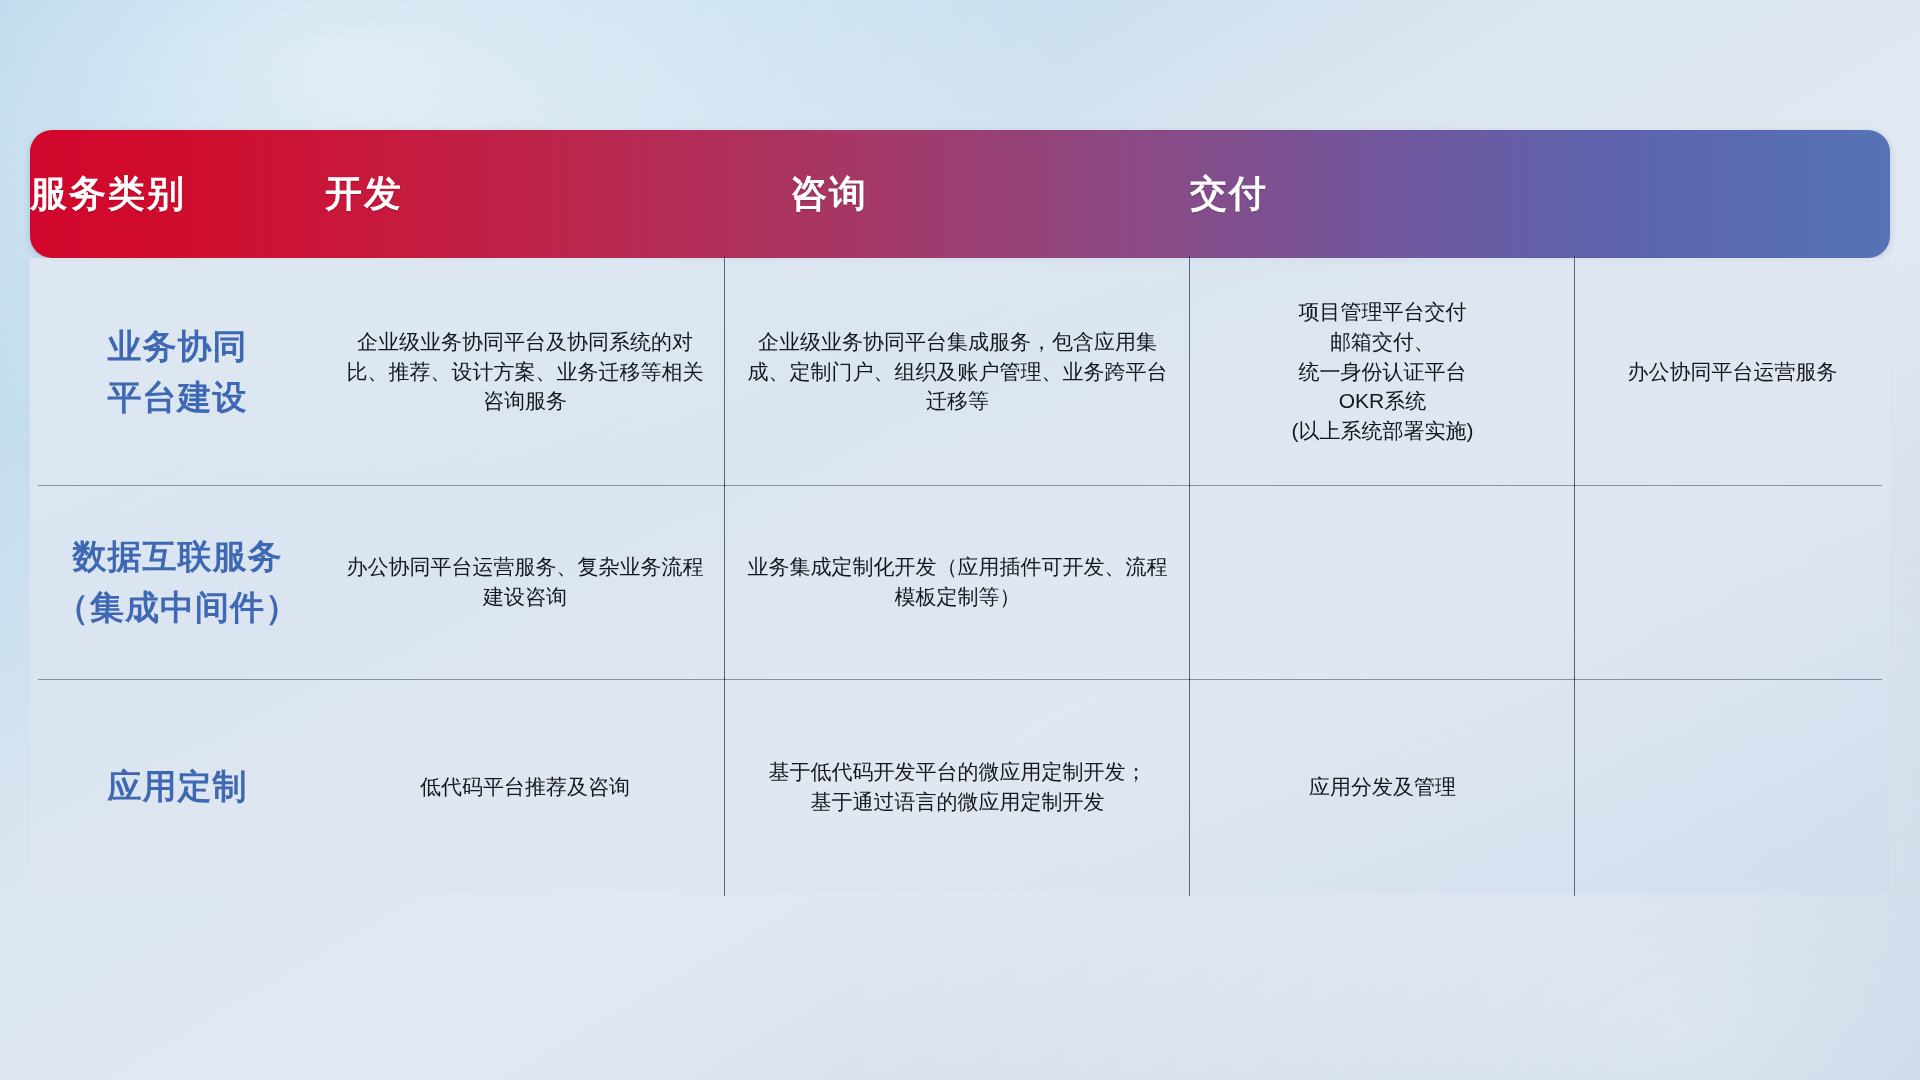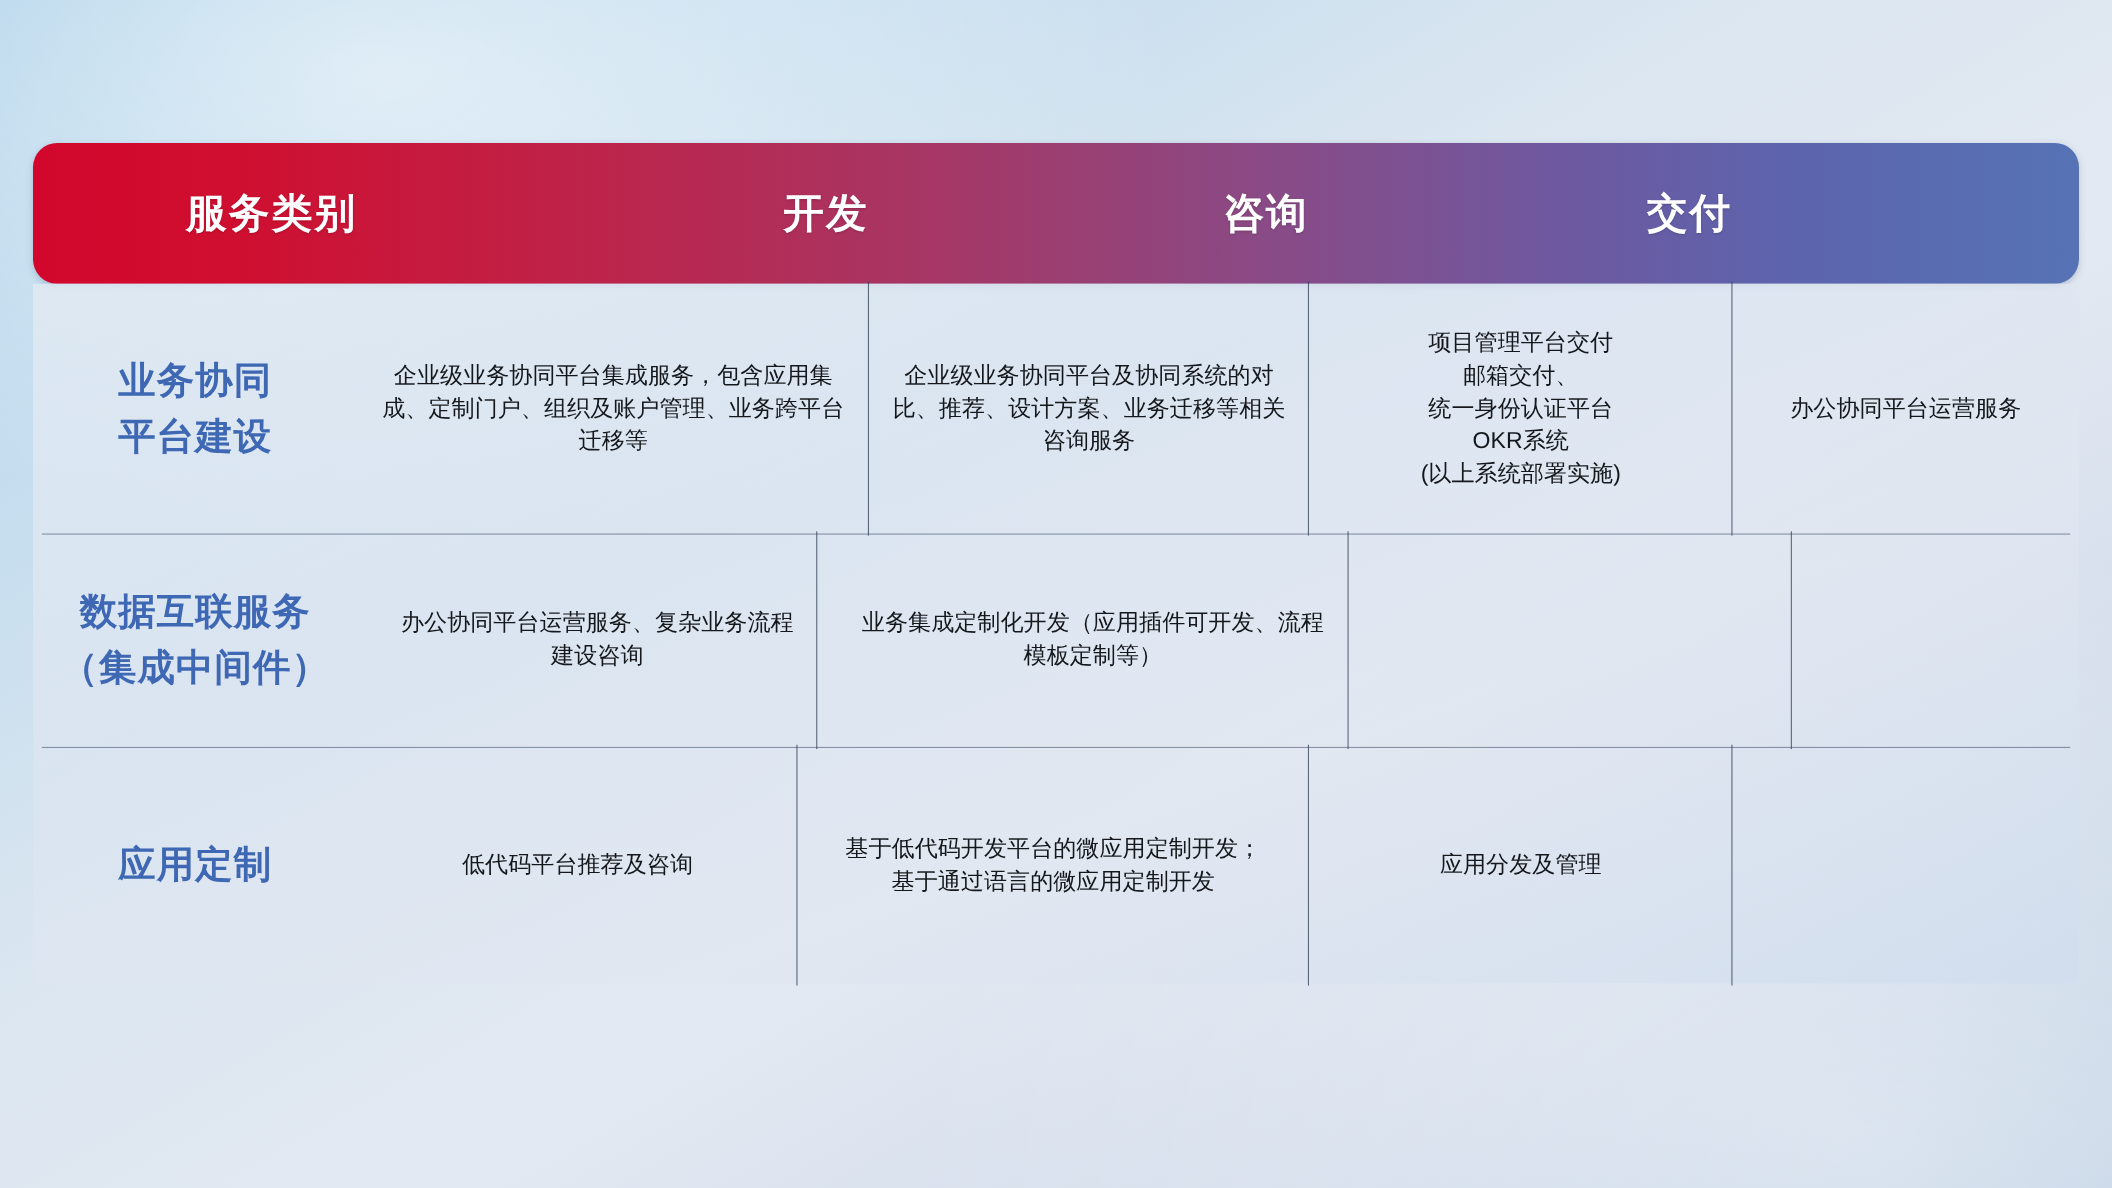--- a/index.html
+++ b/index.html
@@ -52,21 +52,21 @@
         #8a4a85 60%,
         #6f589f 74%,
         #5c64ad 86%,
         #5673b5 100%);
     box-shadow: 0 2px 6px rgba(70,90,130,0.25);
     overflow: hidden;
   }
   .head-cell {
     display: flex;
     align-items: center;
-    justify-content: flex-end;
+    justify-content: flex-start;
     color: #ffffff;
     font-size: 37px;
     font-weight: bold;
     letter-spacing: 2px;
     text-shadow: 0 1px 2px rgba(0,0,0,0.18);
   }
 
   
   .c0 { width: 295px;  flex: 0 0 295px; }
   .c1 { width: 400px;  flex: 0 0 400px; }
@@ -82,21 +82,21 @@
   .body-row + .body-row::before {
     content: "";
     position: absolute;
     left: 8px;
     right: 8px;
     top: 0;
     height: 1px;
     background: rgba(60,75,100,0.55);
   }
   .r0 { height: 227px; }
-  .r1 { height: 194px; gap: 18px; }
+  .r1 { height: 194px; }
   .r2 { height: 215px; }
 
   .cell {
     display: flex;
     align-items: center;
     justify-content: center;
     text-align: center;
     box-sizing: border-box;
     position: relative;
   }
@@ -152,25 +152,25 @@
 
     <div class="table-body">
 
       <div class="body-row r0">
         <div class="cell c0 cat">
           <div>
             <div>业务协同</div>
             <div>平台建设</div>
           </div>
         </div>
+        <div class="cell c1 txt vline vfull">
+          <span>企业级业务协同平台及协同系统的对比、推荐、设计方案、业务迁移等相关咨询服务</span>
+        </div>
         <div class="cell c2 txt vline vfull">
           <span>企业级业务协同平台集成服务，包含应用集成、定制门户、组织及账户管理、业务跨平台迁移等</span>
-        </div>
-        <div class="cell c1 txt vline vfull">
-          <span>企业级业务协同平台及协同系统的对比、推荐、设计方案、业务迁移等相关咨询服务</span>
         </div>
         <div class="cell c3 txt vline vfull">
           <div>
             <div>项目管理平台交付</div>
             <div>邮箱交付、</div>
             <div>统一身份认证平台</div>
             <div>OKR系统</div>
             <div>(以上系统部署实施)</div>
           </div>
         </div>

